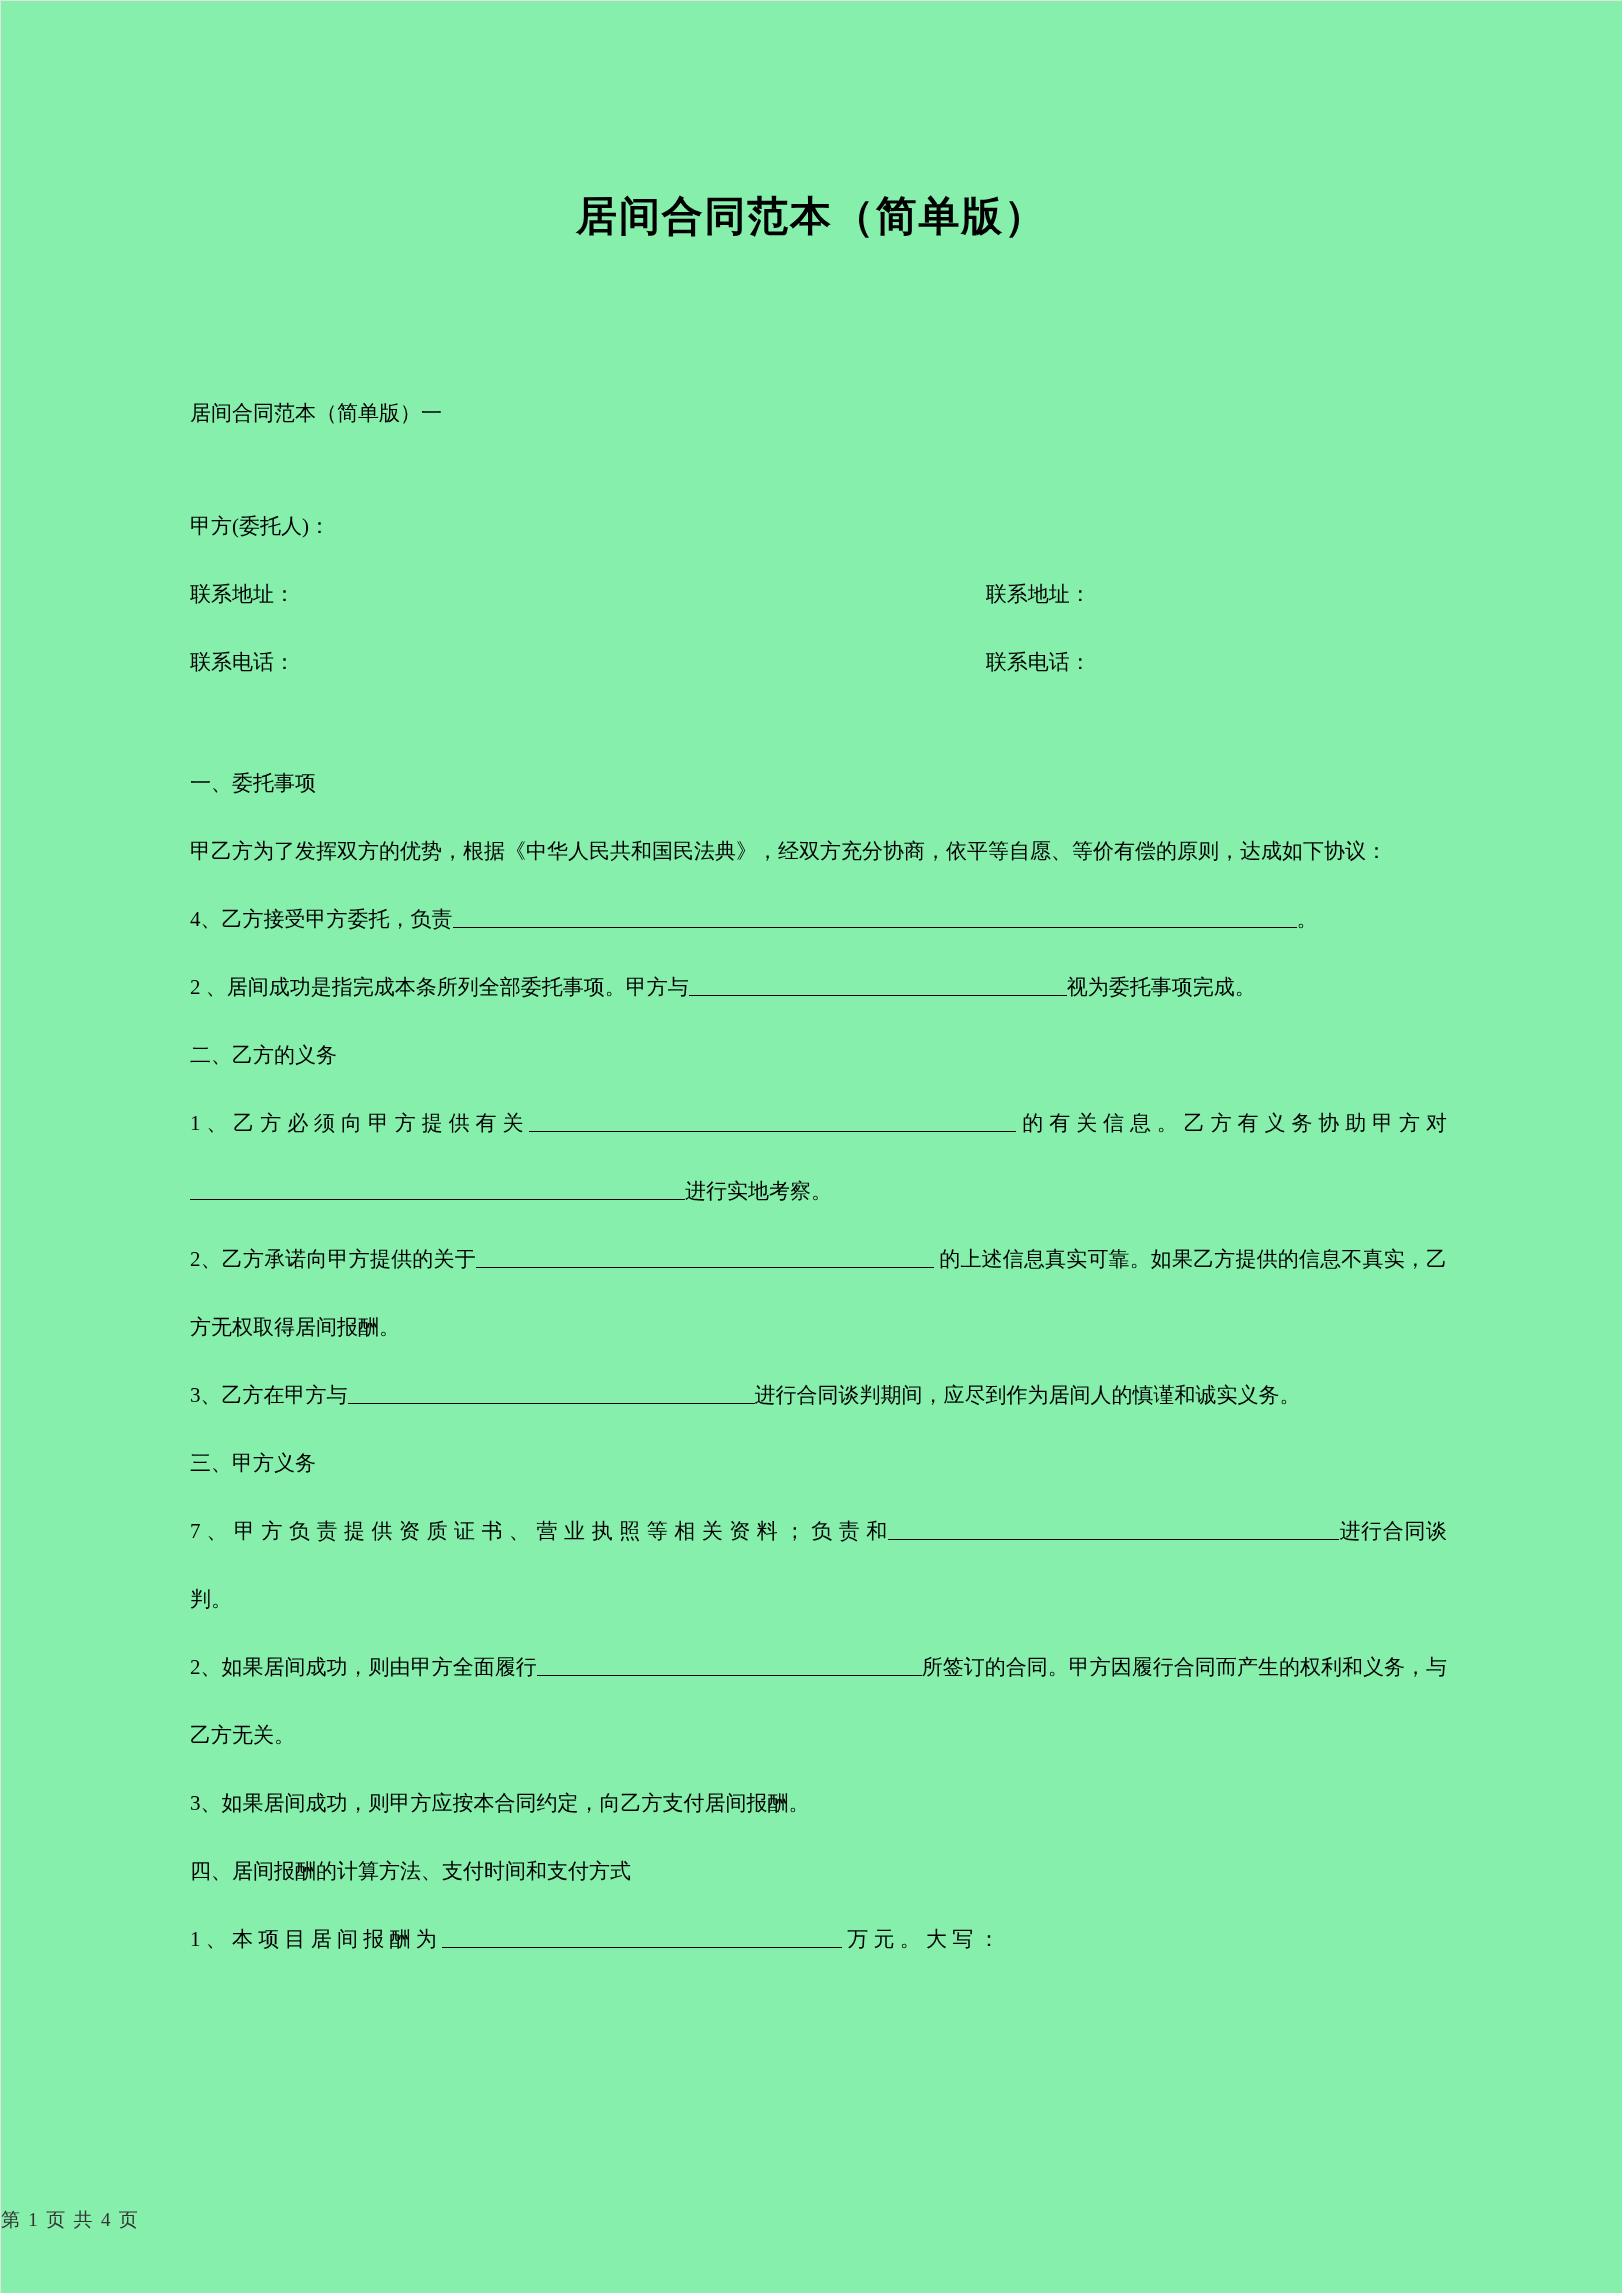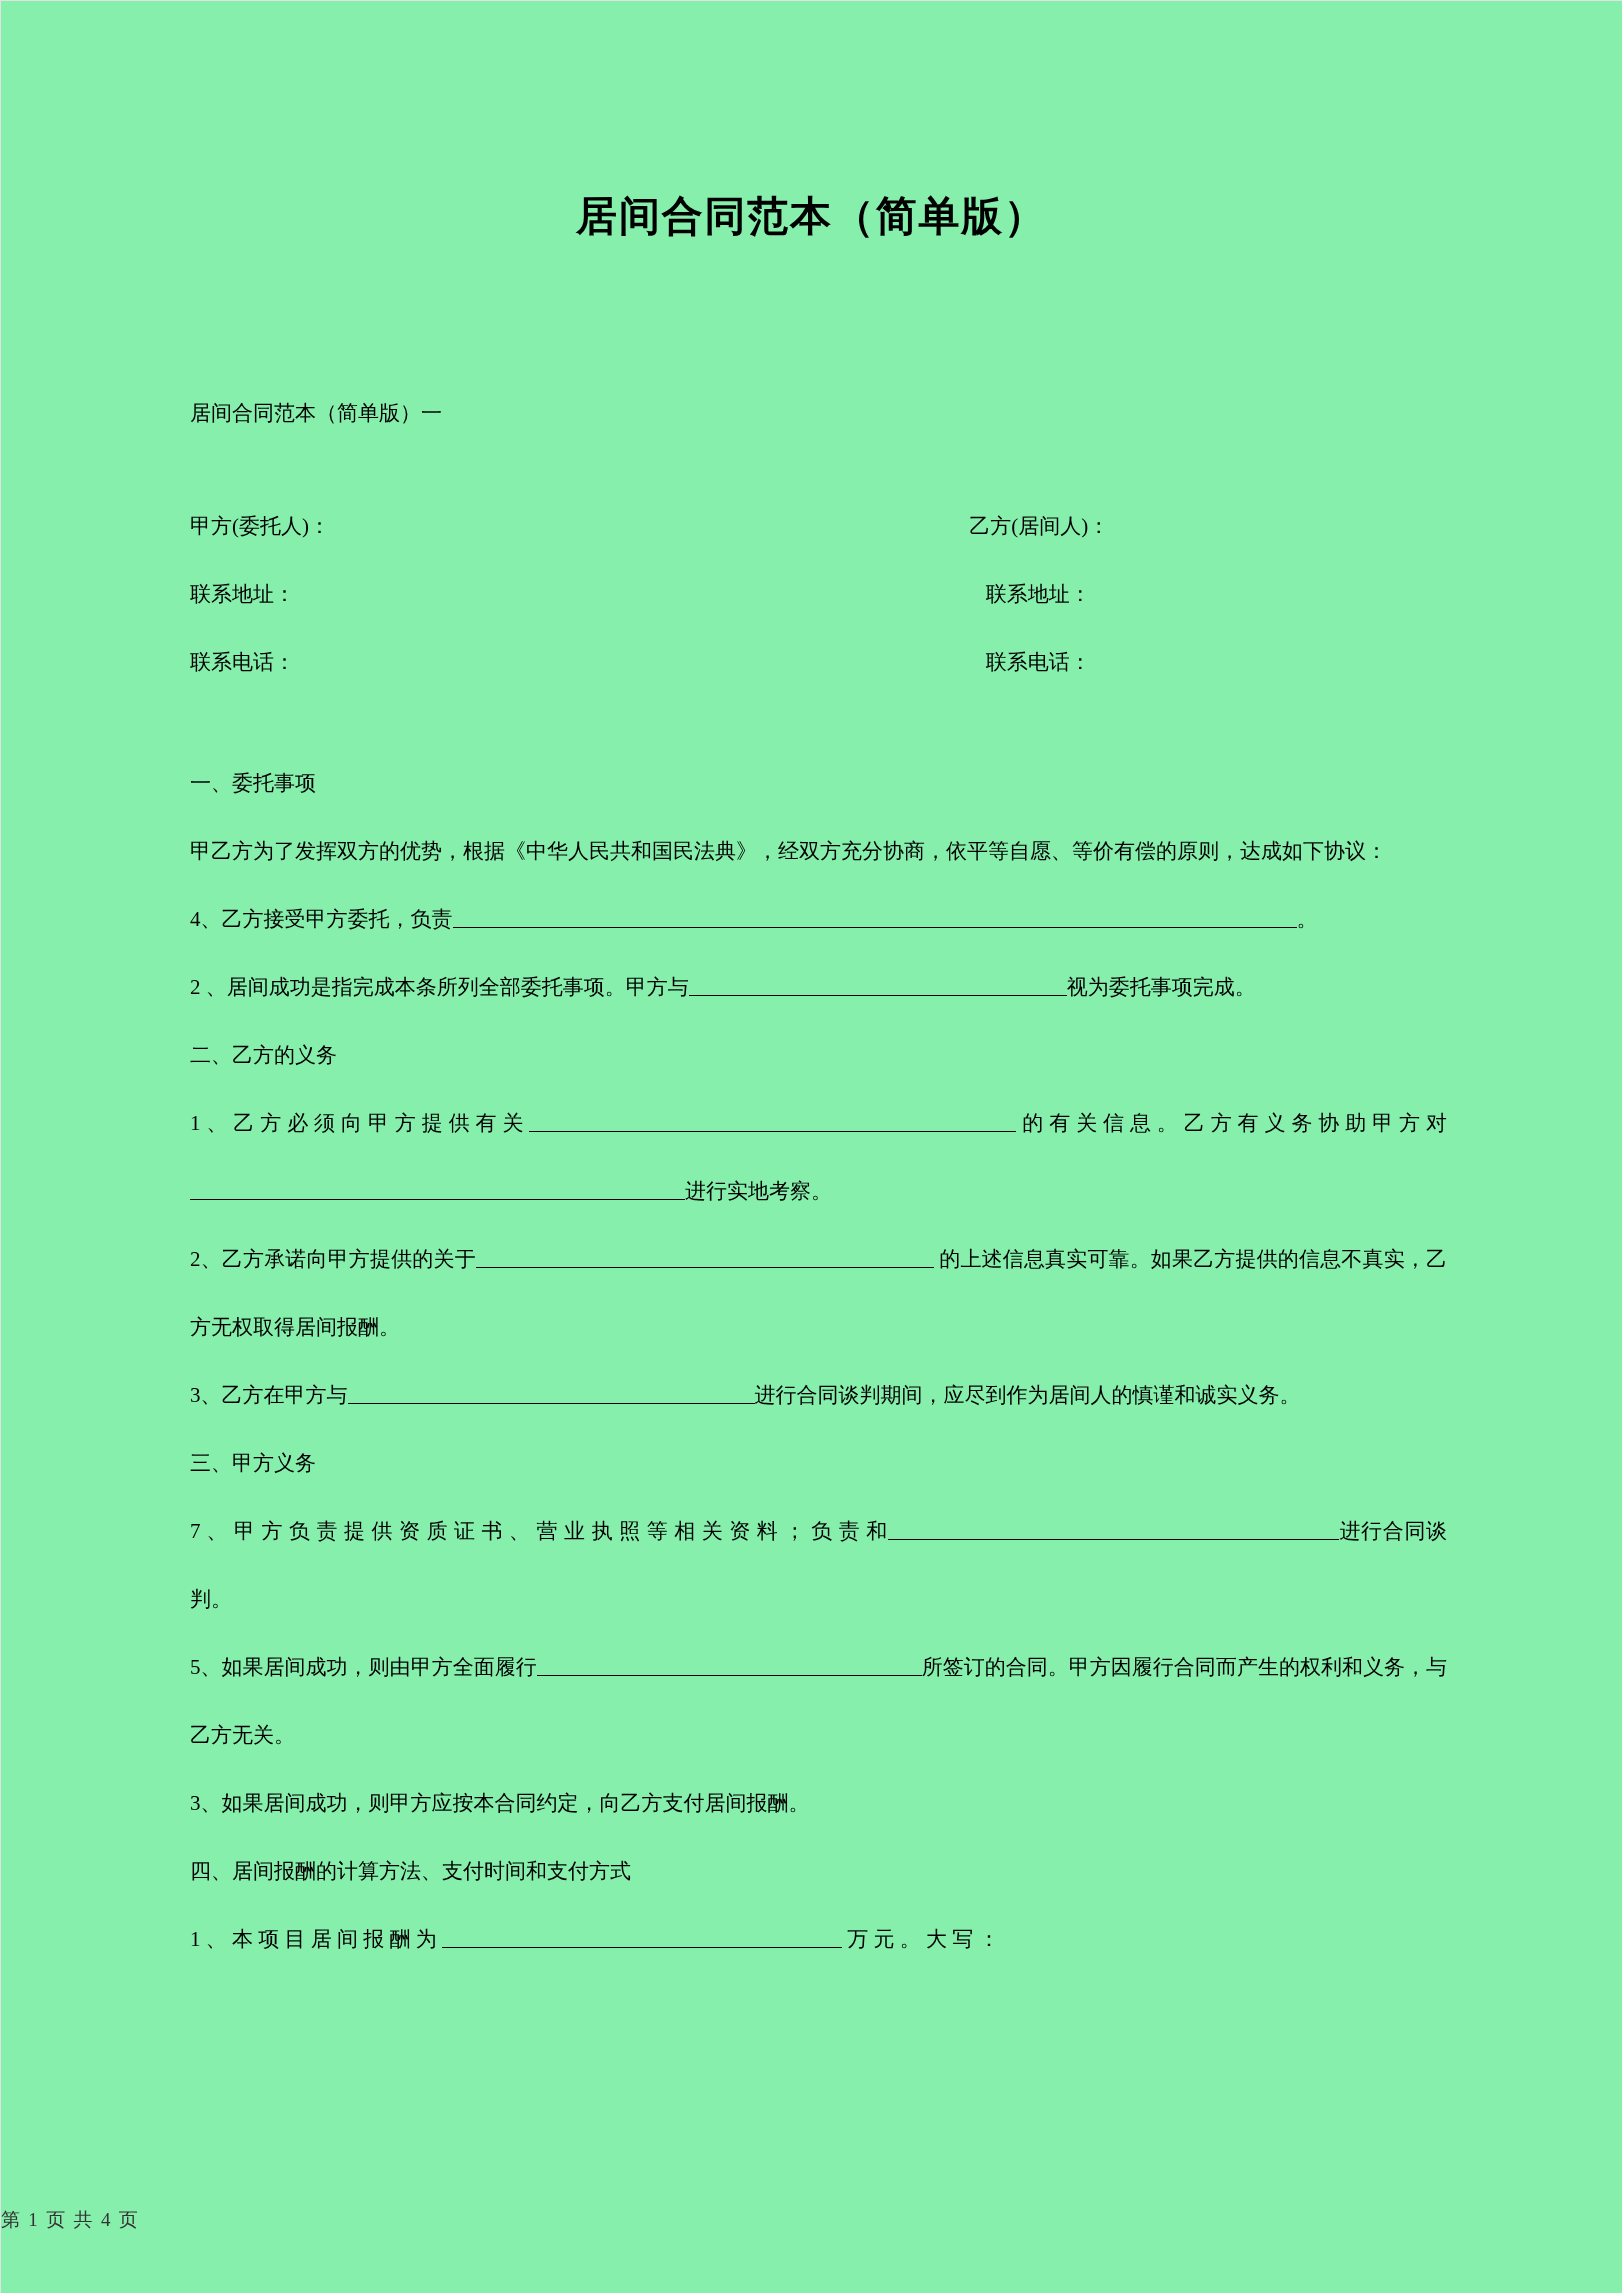--- a/index.html
+++ b/index.html
@@ -82,21 +82,20 @@
 
   <div class="title">居间合同范本（简单版）</div>
 
   <div class="content">
 
     <div class="subtitle">居间合同范本（简单版）一</div>
 
     <div class="parties">
       <div class="party-row">
         <span class="pleft">甲方(委托人)：</span>
-        <span class="pright">乙方(居间人)：</span>
       </div>
       <div class="party-row indented">
         <span class="pleft">联系地址：</span>
         <span class="pright">联系地址：</span>
       </div>
       <div class="party-row indented">
         <span class="pleft">联系电话：</span>
         <span class="pright">联系电话：</span>
       </div>
     </div>
@@ -105,21 +104,21 @@
         <div class="para"><span>一、委托事项</span></div>
         <div class="para"><span>甲乙方为了发挥双方的优势，根据《中华人民共和国民法典》，经双方充分协商，依平等自愿、等价有偿的原则，达成如下协议：</span></div>
         <div class="para"><span>4、乙方接受甲方委托，负责</span><span class="blank" style="width: 844px;"></span><span>。</span></div>
         <div class="para"><span>2 、居间成功是指完成本条所列全部委托事项。甲方与</span><span class="blank" style="width: 378px;"></span><span>视为委托事项完成。</span></div>
         <div class="para"><span>二、乙方的义务</span></div>
         <div class="para"><span>1、乙方必须向甲方提供有关</span><span class="blank" style="width: 487px;"></span><span>的有关信息。乙方有义务协助甲方对</span><span class="blank" style="width: 495px;"></span><span>进行实地考察。</span></div>
         <div class="para"><span>2、乙方承诺向甲方提供的关于</span><span class="blank" style="width: 458px;"></span><span> 的上述信息真实可靠。如果乙方提供的信息不真实，乙方无权取得居间报酬。</span></div>
         <div class="para"><span>3、乙方在甲方与</span><span class="blank" style="width: 407px;"></span><span>进行合同谈判期间，应尽到作为居间人的慎谨和诚实义务。</span></div>
         <div class="para"><span>三、甲方义务</span></div>
         <div class="para"><span>7 、 甲 方 负 责 提 供 资 质 证 书 、 营 业 执 照 等 相 关 资 料 ； 负 责 和</span><span class="blank" style="width: 451px;"></span><span>进行合同谈判。</span></div>
-        <div class="para"><span>5、如果居间成功，则由甲方全面履行</span><span class="blank" style="width: 385px;"></span><span>所签订的合同。甲方因履行合同而产生的权利和义务，与乙方无关。</span></div>
+        <div class="para"><span>2、如果居间成功，则由甲方全面履行</span><span class="blank" style="width: 385px;"></span><span>所签订的合同。甲方因履行合同而产生的权利和义务，与乙方无关。</span></div>
         <div class="para"><span>3、如果居间成功，则甲方应按本合同约定，向乙方支付居间报酬。</span></div>
         <div class="para"><span>四、居间报酬的计算方法、支付时间和支付方式</span></div>
         <div class="para"><span>1 、 本 项 目 居 间 报 酬 为 </span><span class="blank" style="width: 400px;"></span><span> 万 元 。 大 写 ：</span></div>
       </div>
 
   </div>
 
   <div class="footer">第 1 页 共 4 页</div>
 
 </div>

